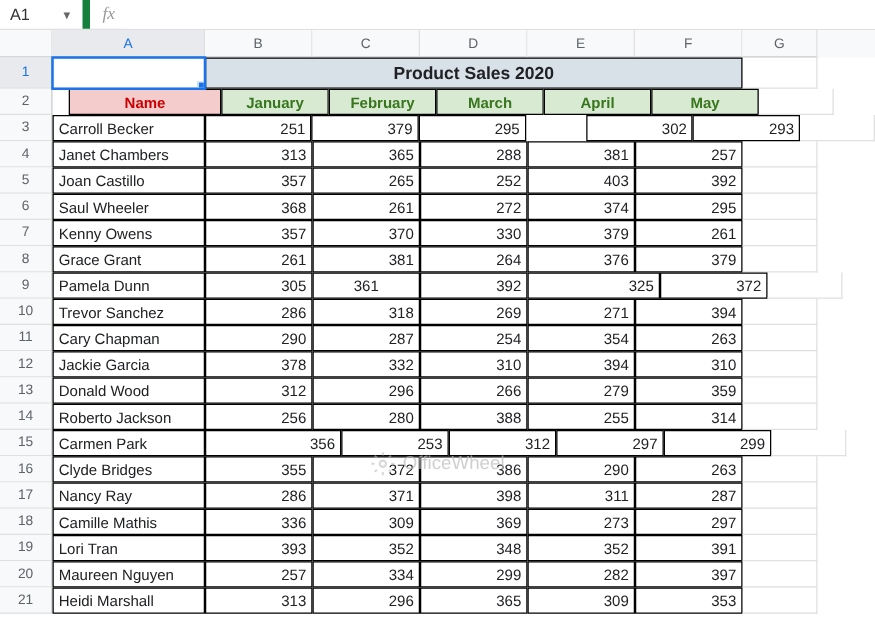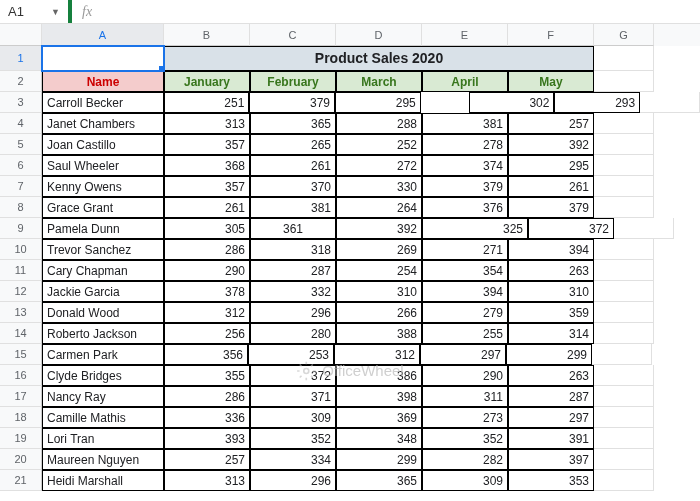--- a/index.html
+++ b/index.html
@@ -17,21 +17,21 @@
   display: flex;
   align-items: center;
   height: 24px;
   border-bottom: 1px solid #e0e0e0;
   background: #fff;
   font-size: 13px;
 }
 .name-box {
   width: 72px;
   padding: 0 8px;
-  border-right: 4px solid #15803d;
+  border-right: 6px solid #15803d;
   height: 100%;
   display: flex;
   align-items: center;
   justify-content: space-between;
   color: #333;
 }
 .name-box .dropdown {
   font-size: 9px;
   color: #666;
 }
@@ -201,21 +201,21 @@
     </div>
   <div id="rows">
       <div class="row row1">
         <div class="row-header active">1</div>
         <div class="cell col-A active-cell" style="width: 122px;"></div>
         <div class="cell merged-title" style="width: 430px;">Product Sales 2020</div>
         <div class="cell col-G" style="width: 60px;"></div>
       </div>
       <div class="row">
         <div class="row-header">2</div>
-        <div class="cell header-name col-A" style="width: 122px;">Name</div>
+        <div class="cell header-name col-A" style="width: 122px; margin-left: 13px;">Name</div>
         <div class="cell header-month col-B" style="width: 86px;">January</div>
         <div class="cell header-month col-C" style="width: 86px;">February</div>
         <div class="cell header-month col-D" style="width: 86px;">March</div>
         <div class="cell header-month col-E" style="width: 86px;">April</div>
         <div class="cell header-month col-F" style="width: 86px;">May</div>
         <div class="cell col-G" style="width: 60px;"></div>
       </div>
       <div class="row">
         <div class="row-header">3</div>
         <div class="cell name-cell col-A" style="width: 122px;">Carroll Becker</div>
@@ -235,21 +235,21 @@
         <div class="cell data-cell col-E" style="width: 86px;">381</div>
         <div class="cell data-cell col-F" style="width: 86px;">257</div>
         <div class="cell col-G" style="width: 60px;"></div>
       </div>
       <div class="row">
         <div class="row-header">5</div>
         <div class="cell name-cell col-A" style="width: 122px;">Joan Castillo</div>
         <div class="cell data-cell col-B" style="width: 86px;">357</div>
         <div class="cell data-cell col-C" style="width: 86px;">265</div>
         <div class="cell data-cell col-D" style="width: 86px;">252</div>
-        <div class="cell data-cell col-E" style="width: 86px;">278</div>
+        <div class="cell data-cell col-E" style="width: 86px;">403</div>
         <div class="cell data-cell col-F" style="width: 86px;">392</div>
         <div class="cell col-G" style="width: 60px;"></div>
       </div>
       <div class="row">
         <div class="row-header">6</div>
         <div class="cell name-cell col-A" style="width: 122px;">Saul Wheeler</div>
         <div class="cell data-cell col-B" style="width: 86px;">368</div>
         <div class="cell data-cell col-C" style="width: 86px;">261</div>
         <div class="cell data-cell col-D" style="width: 86px;">272</div>
         <div class="cell data-cell col-E" style="width: 86px;">374</div>
@@ -332,21 +332,21 @@
         <div class="cell data-cell col-B" style="width: 86px;">256</div>
         <div class="cell data-cell col-C" style="width: 86px;">280</div>
         <div class="cell data-cell col-D" style="width: 86px;">388</div>
         <div class="cell data-cell col-E" style="width: 86px; padding-left: 46px;">255</div>
         <div class="cell data-cell col-F" style="width: 86px;">314</div>
         <div class="cell col-G" style="width: 60px;"></div>
       </div>
       <div class="row">
         <div class="row-header">15</div>
         <div class="cell name-cell col-A" style="width: 122px;">Carmen Park</div>
-        <div class="cell data-cell col-B" style="width: 84px;">356</div>
+        <div class="cell data-cell col-B" style="width: 109px;">356</div>
         <div class="cell data-cell col-C" style="width: 86px;">253</div>
         <div class="cell data-cell col-D" style="width: 86px;">312</div>
         <div class="cell data-cell col-E" style="width: 86px;">297</div>
         <div class="cell data-cell col-F" style="width: 86px;">299</div>
         <div class="cell col-G" style="width: 60px;"></div>
       </div>
       <div class="row">
         <div class="row-header">16</div>
         <div class="cell name-cell col-A" style="width: 122px;">Clyde Bridges</div>
         <div class="cell data-cell col-B" style="width: 86px;">355</div>

